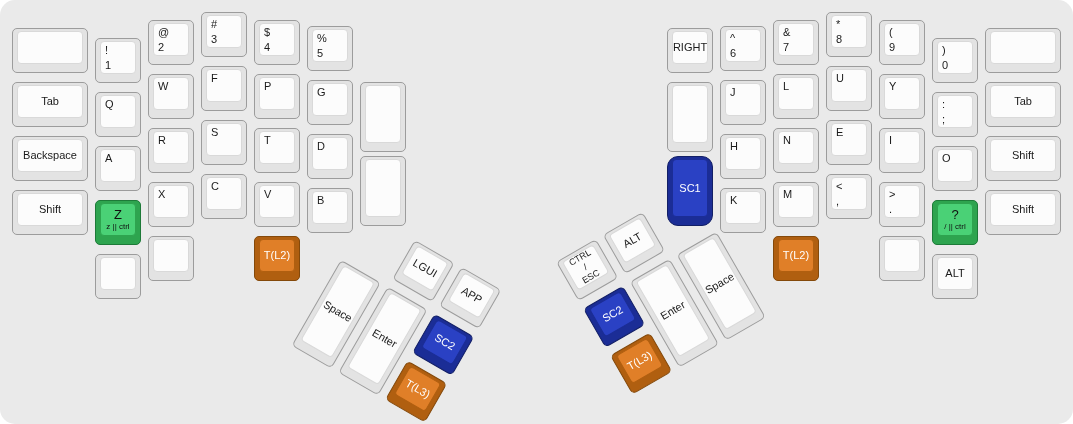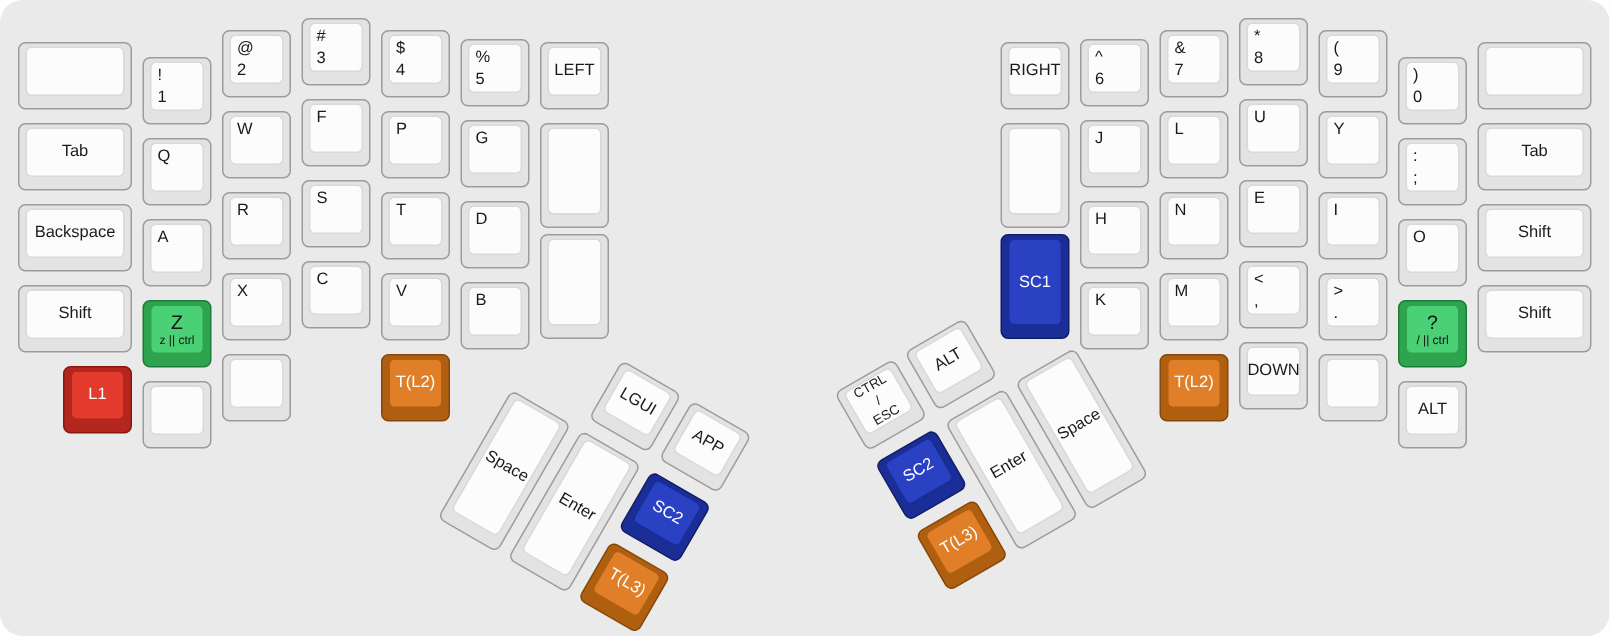--- a/index.html
+++ b/index.html
@@ -62,25 +62,20 @@
       <div class="key ctr" style="left: 12px; top: 136px; width: 76px; height: 45px;">
         <div class="keytop">
           <div class="legend">Backspace</div>
         </div>
       </div>
       <div class="key ctr" style="left: 12px; top: 190px; width: 76px; height: 45px;">
         <div class="keytop">
           <div class="legend">Shift</div>
         </div>
       </div>
-      <div class="key red ctr" style="left: 42px; top: 244px; width: 46px; height: 45px;">
-        <div class="keytop">
-          <div class="legend">L1</div>
-        </div>
-      </div>
       <div class="key tl" style="left: 95px; top: 38px; width: 46px; height: 45px;">
         <div class="keytop">
           <div class="legend">!</div>
           <div class="legend">1</div>
         </div>
       </div>
       <div class="key tl" style="left: 95px; top: 92px; width: 46px; height: 45px;">
         <div class="keytop">
           <div class="legend">Q</div>
         </div>
@@ -182,44 +177,39 @@
         </div>
       </div>
       <div class="key tl" style="left: 307px; top: 134px; width: 46px; height: 45px;">
         <div class="keytop">
           <div class="legend">D</div>
         </div>
       </div>
       <div class="key tl" style="left: 307px; top: 188px; width: 46px; height: 45px;">
         <div class="keytop">
           <div class="legend">B</div>
-        </div>
-      </div>
-      <div class="key ctr" style="left: 360px; top: 28px; width: 46px; height: 45px;">
-        <div class="keytop">
-          <div class="legend">LEFT</div>
         </div>
       </div>
       <div class="key ctr" style="left: 360px; top: 82px; width: 46px; height: 70px;">
         <div class="keytop"></div>
       </div>
       <div class="key ctr" style="left: 360px; top: 156px; width: 46px; height: 70px;">
         <div class="keytop"></div>
       </div>
     </div>
   <div class="keys-layer" id="right-main">
       <div class="key ctr" style="left: 667px; top: 28px; width: 46px; height: 45px; text-decoration: underline;">
         <div class="keytop">
           <div class="legend">RIGHT</div>
         </div>
       </div>
       <div class="key ctr" style="left: 667px; top: 82px; width: 46px; height: 70px;">
         <div class="keytop"></div>
       </div>
-      <div class="key blue ctr" style="left: 667px; top: 156px; width: 46px; height: 70px;">
+      <div class="key blue ctr" style="left: 667px; top: 156px; width: 46px; height: 70px; border-radius: 11px;">
         <div class="keytop">
           <div class="legend">SC1</div>
         </div>
       </div>
       <div class="key tl" style="left: 720px; top: 26px; width: 46px; height: 45px;">
         <div class="keytop">
           <div class="legend">^</div>
           <div class="legend">6</div>
         </div>
       </div>
@@ -277,25 +267,20 @@
       </div>
       <div class="key tl" style="left: 826px; top: 120px; width: 46px; height: 45px;">
         <div class="keytop">
           <div class="legend">E</div>
         </div>
       </div>
       <div class="key tl" style="left: 826px; top: 174px; width: 46px; height: 45px;">
         <div class="keytop">
           <div class="legend">&lt;</div>
           <div class="legend">,</div>
-        </div>
-      </div>
-      <div class="key ctr" style="left: 826px; top: 228px; width: 46px; height: 45px;">
-        <div class="keytop">
-          <div class="legend">DOWN</div>
         </div>
       </div>
       <div class="key tl" style="left: 879px; top: 20px; width: 46px; height: 45px;">
         <div class="keytop">
           <div class="legend">(</div>
           <div class="legend">9</div>
         </div>
       </div>
       <div class="key tl" style="left: 879px; top: 74px; width: 46px; height: 45px;">
         <div class="keytop">

